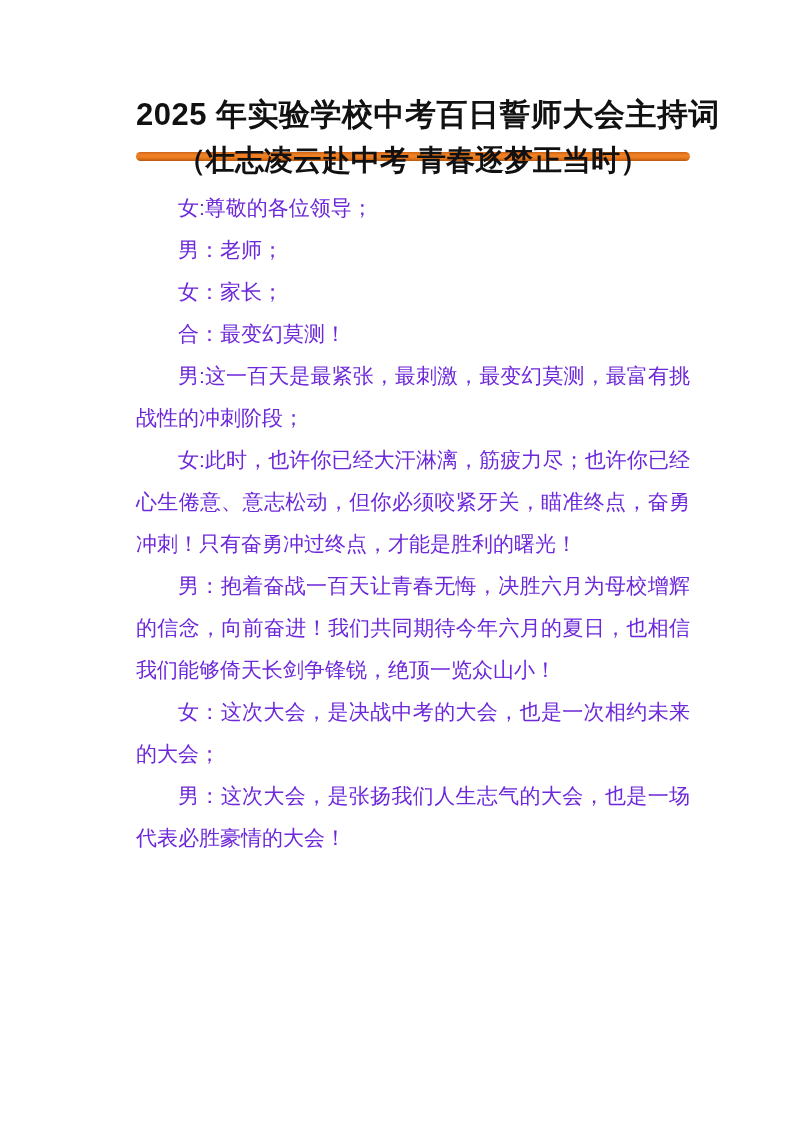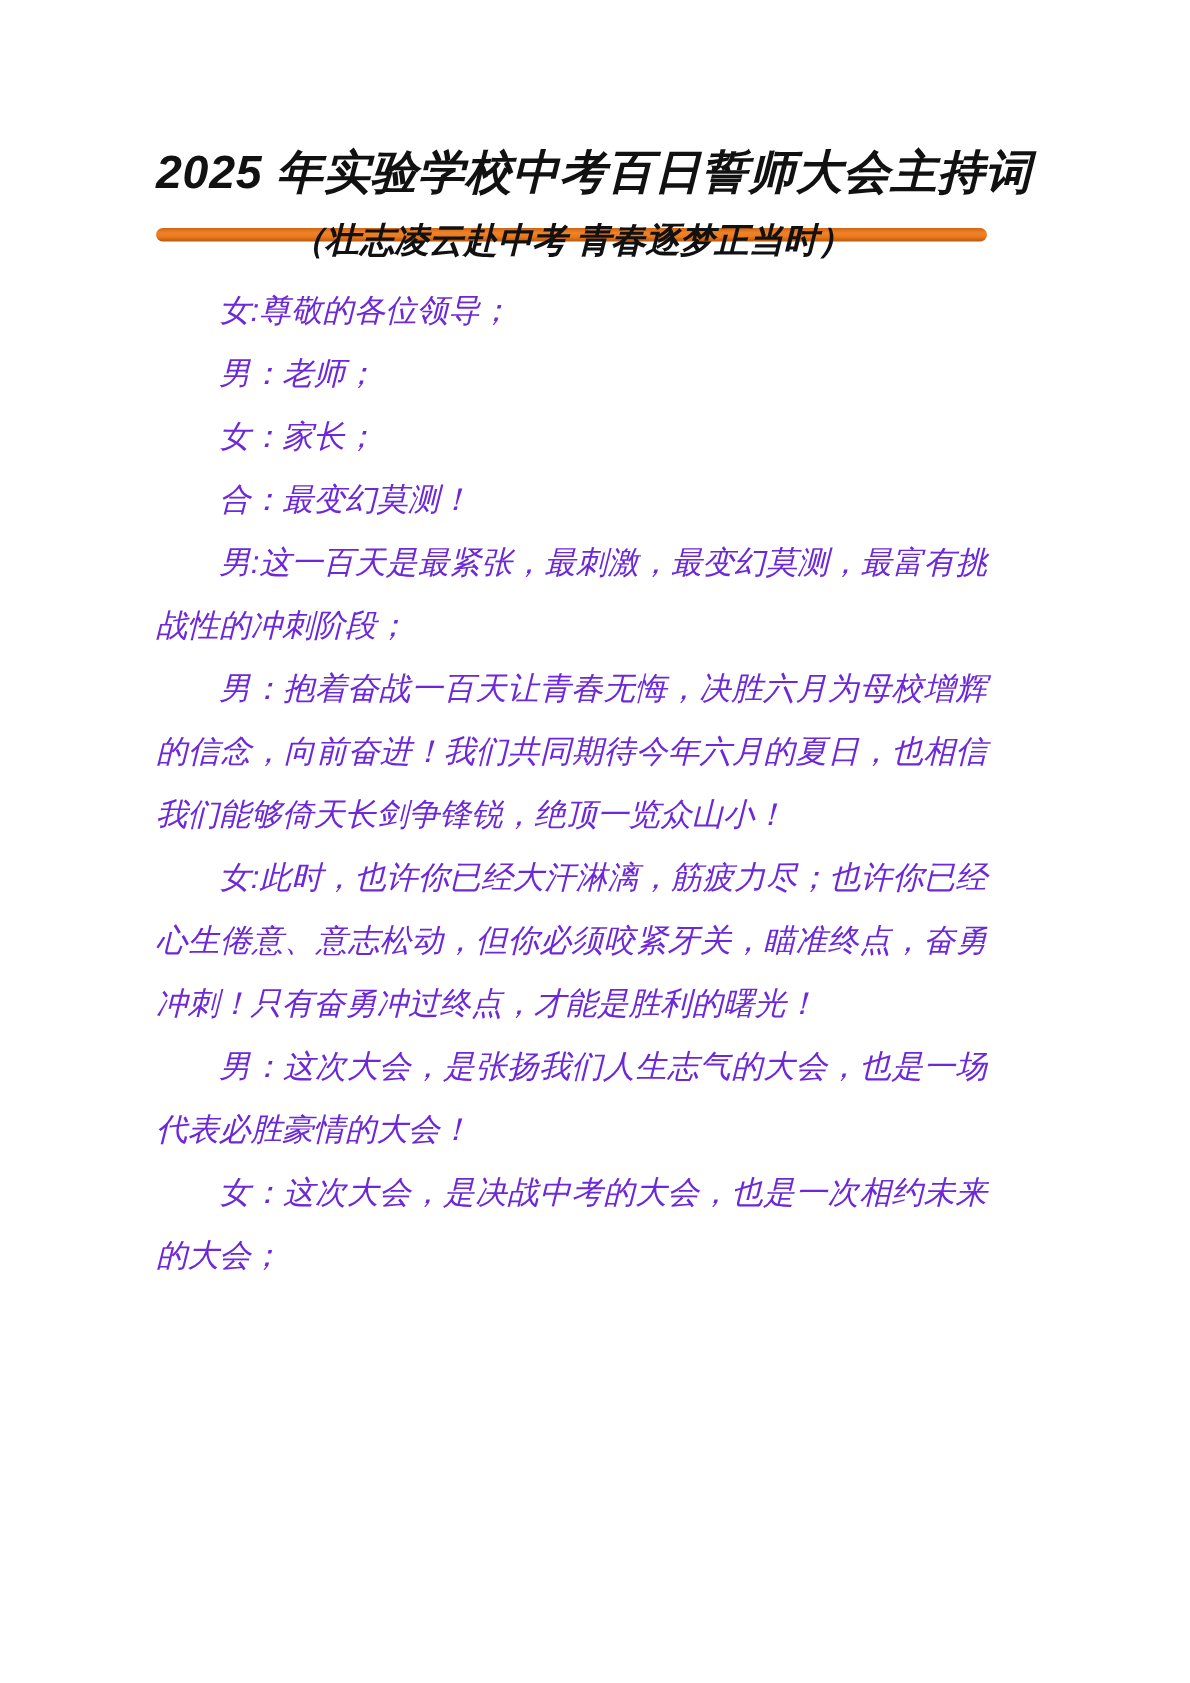--- a/index.html
+++ b/index.html
@@ -11,24 +11,23 @@
     position: relative;
     width: 793px;
     height: 1122px;
     background: #ffffff;
     overflow: hidden;
     font-family: "Liberation Sans", "DejaVu Sans", sans-serif;
     color: #1a1a1a;
   }
   .content {
     position: absolute;
-    left: 104px;
+    left: 136px;
     top: 0;
     width: 554px;
-    font-style: italic;
   }
   .doc-title {
     margin: 94px 0 0 0;
     font-size: 31px;
     font-weight: 700;
     line-height: 42px;
     text-align: center;
     letter-spacing: 0.5px;
     color: #111111;
     white-space: nowrap;
@@ -43,21 +42,21 @@
     left: 0;
     right: 0;
     top: 16px;
     height: 9px;
     border-radius: 5px;
     background: linear-gradient(180deg, #cf6414 0%, #f08228 35%, #ea7a1c 65%, #b85810 100%);
   }
   .doc-subtitle {
     position: relative;
     z-index: 1;
-    font-size: 23px;
+    font-size: 29px;
     font-weight: 700;
     line-height: 48px;
     text-align: center;
     color: #111111;
     white-space: nowrap;
   }
   .doc-body {
     margin-top: 3px;
   }
   .doc-body p {
@@ -82,20 +81,20 @@
       <div class="subtitle-rule"></div>
       <div class="doc-subtitle">（壮志凌云赴中考 青春逐梦正当时）</div>
     </div>
 
     <div class="doc-body">
       <p>女:尊敬的各位领导；</p>
       <p>男：老师；</p>
       <p>女：家长；</p>
       <p>合：最变幻莫测！</p>
       <p>男:这一百天是最紧张，最刺激，最变幻莫测，最富有挑战性的冲刺阶段；</p>
+      <p>女:此时，也许你已经大汗淋漓，筋疲力尽；也许你已经心生倦意、意志松动，但你必须咬紧牙关，瞄准终点，奋勇冲刺！只有奋勇冲过终点，才能是胜利的曙光！</p>
       <p>男：抱着奋战一百天让青春无悔，决胜六月为母校增辉的信念，向前奋进！我们共同期待今年六月的夏日，也相信我们能够倚天长剑争锋锐，绝顶一览众山小！</p>
-      <p>女:此时，也许你已经大汗淋漓，筋疲力尽；也许你已经心生倦意、意志松动，但你必须咬紧牙关，瞄准终点，奋勇冲刺！只有奋勇冲过终点，才能是胜利的曙光！</p>
+      <p>女：这次大会，是决战中考的大会，也是一次相约未来的大会；</p>
       <p>男：这次大会，是张扬我们人生志气的大会，也是一场代表必胜豪情的大会！</p>
-      <p>女：这次大会，是决战中考的大会，也是一次相约未来的大会；</p>
     </div>
 
   </div>
 </div>
 
 </body></html>

